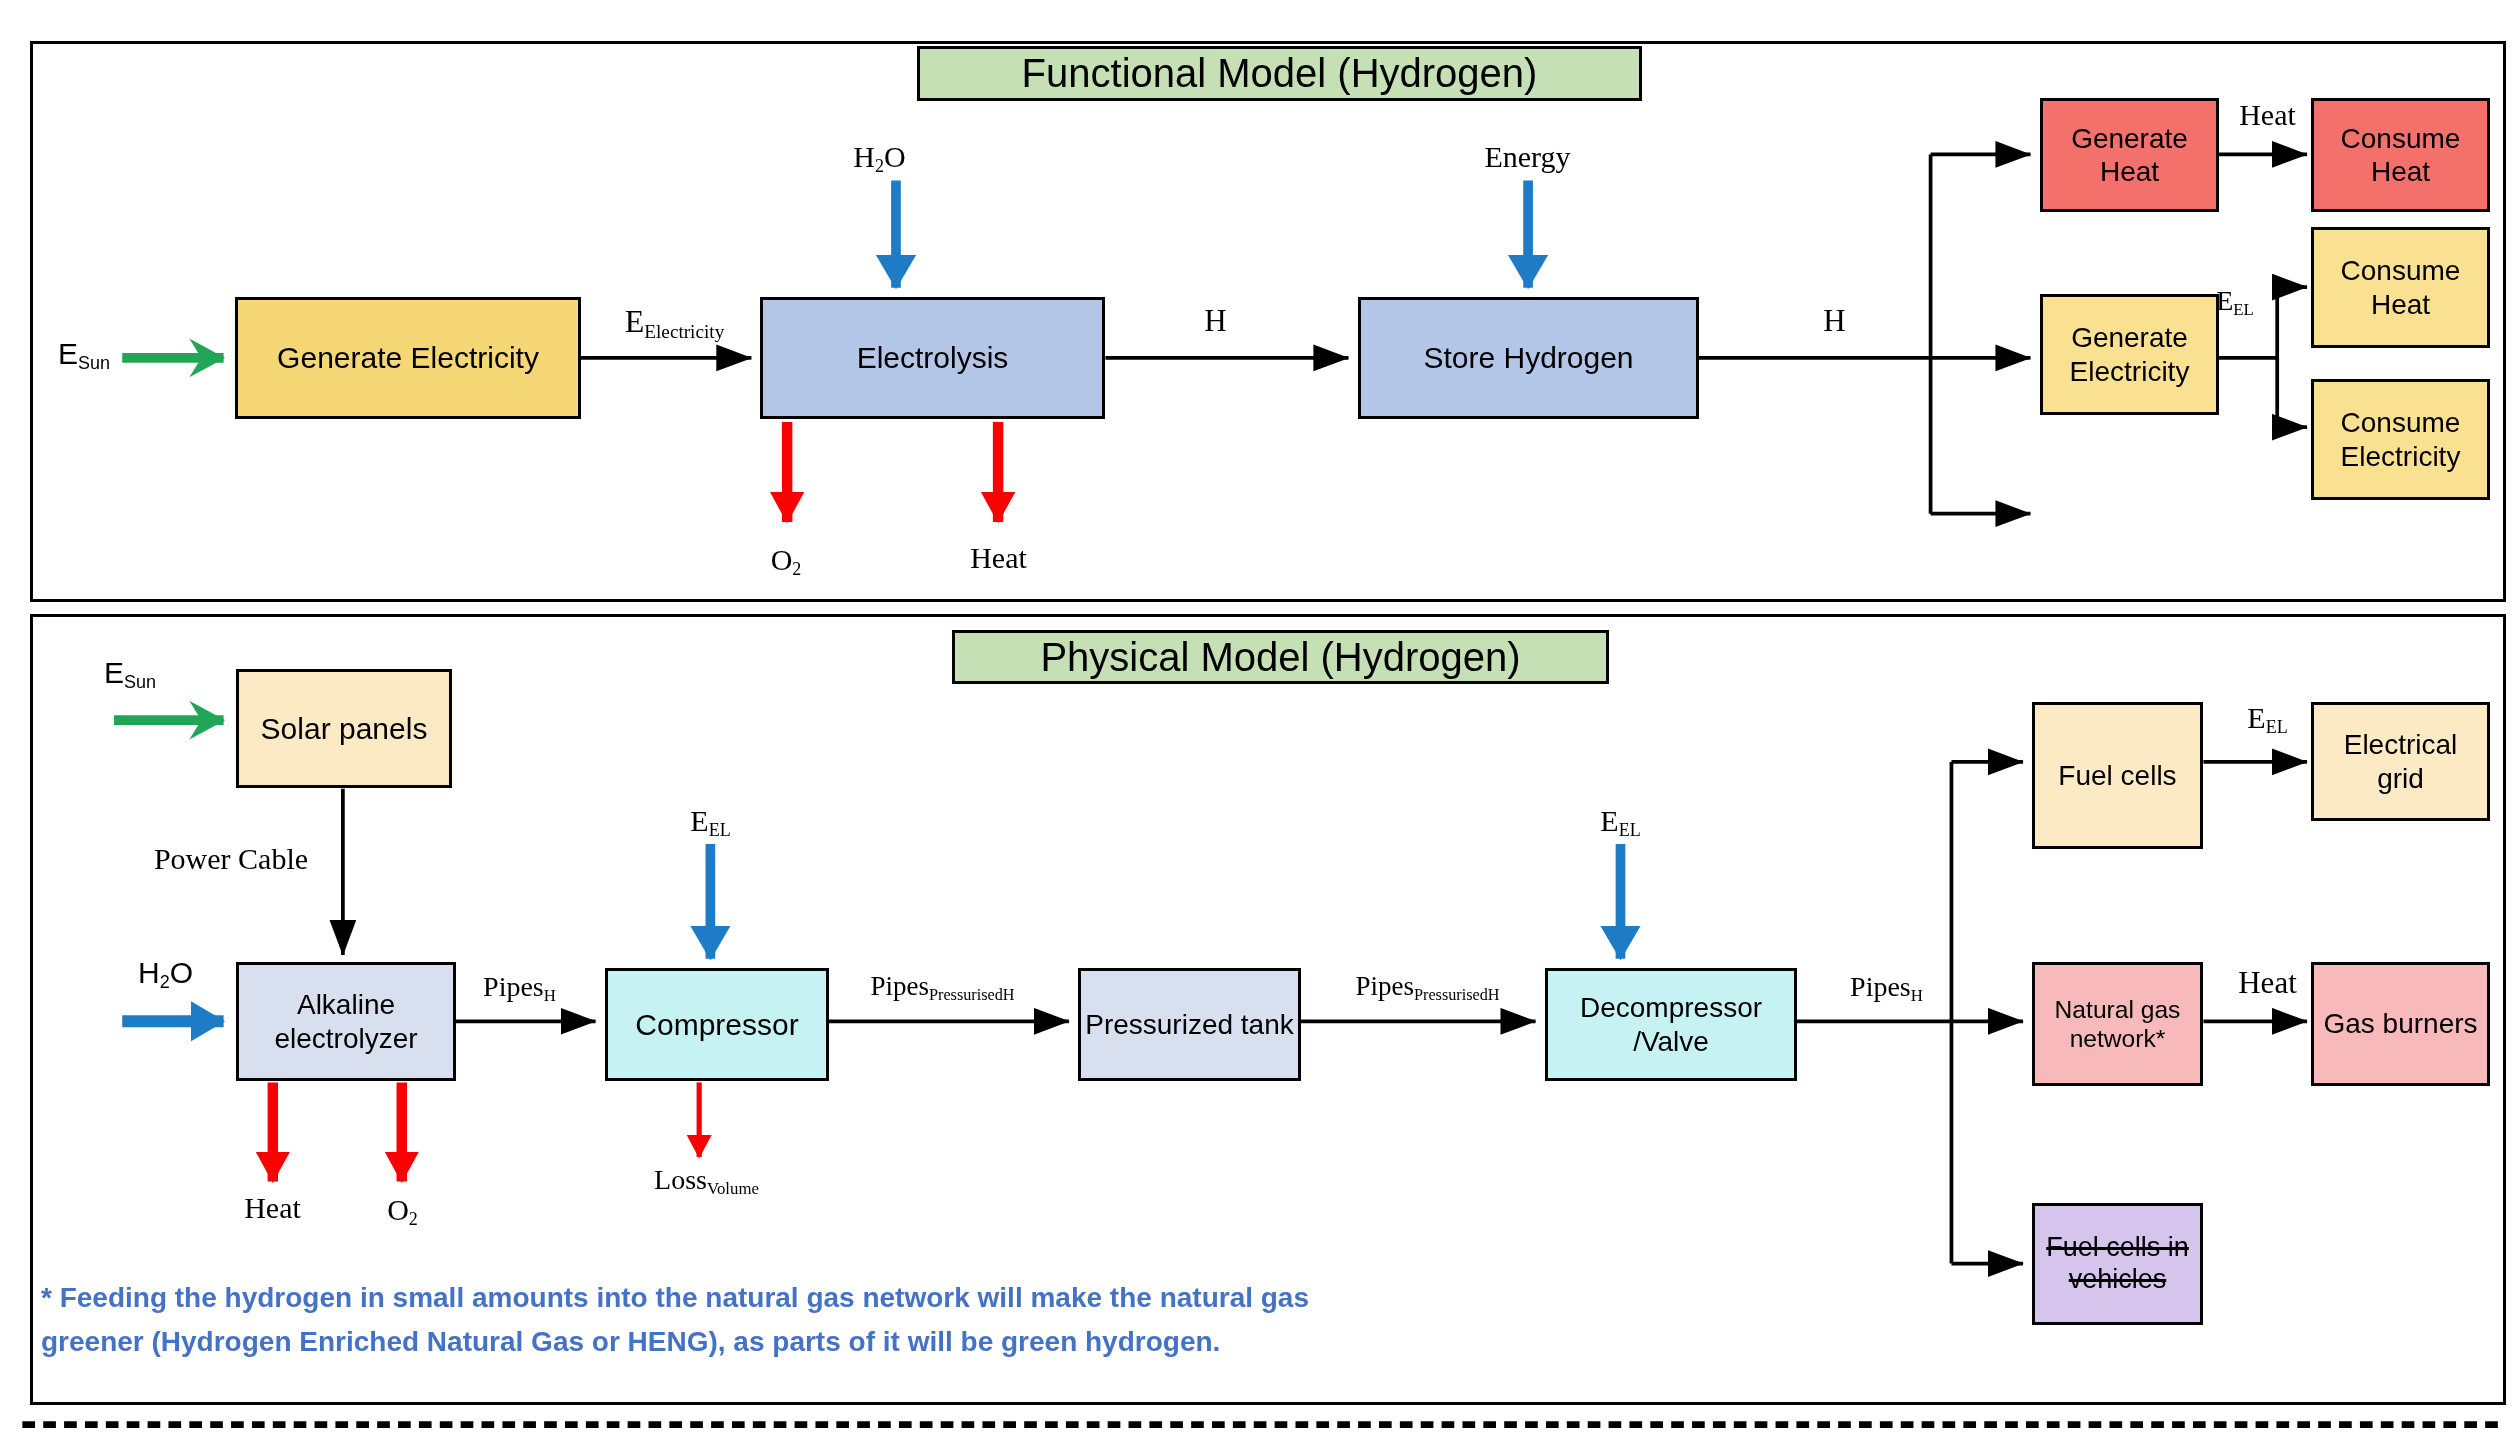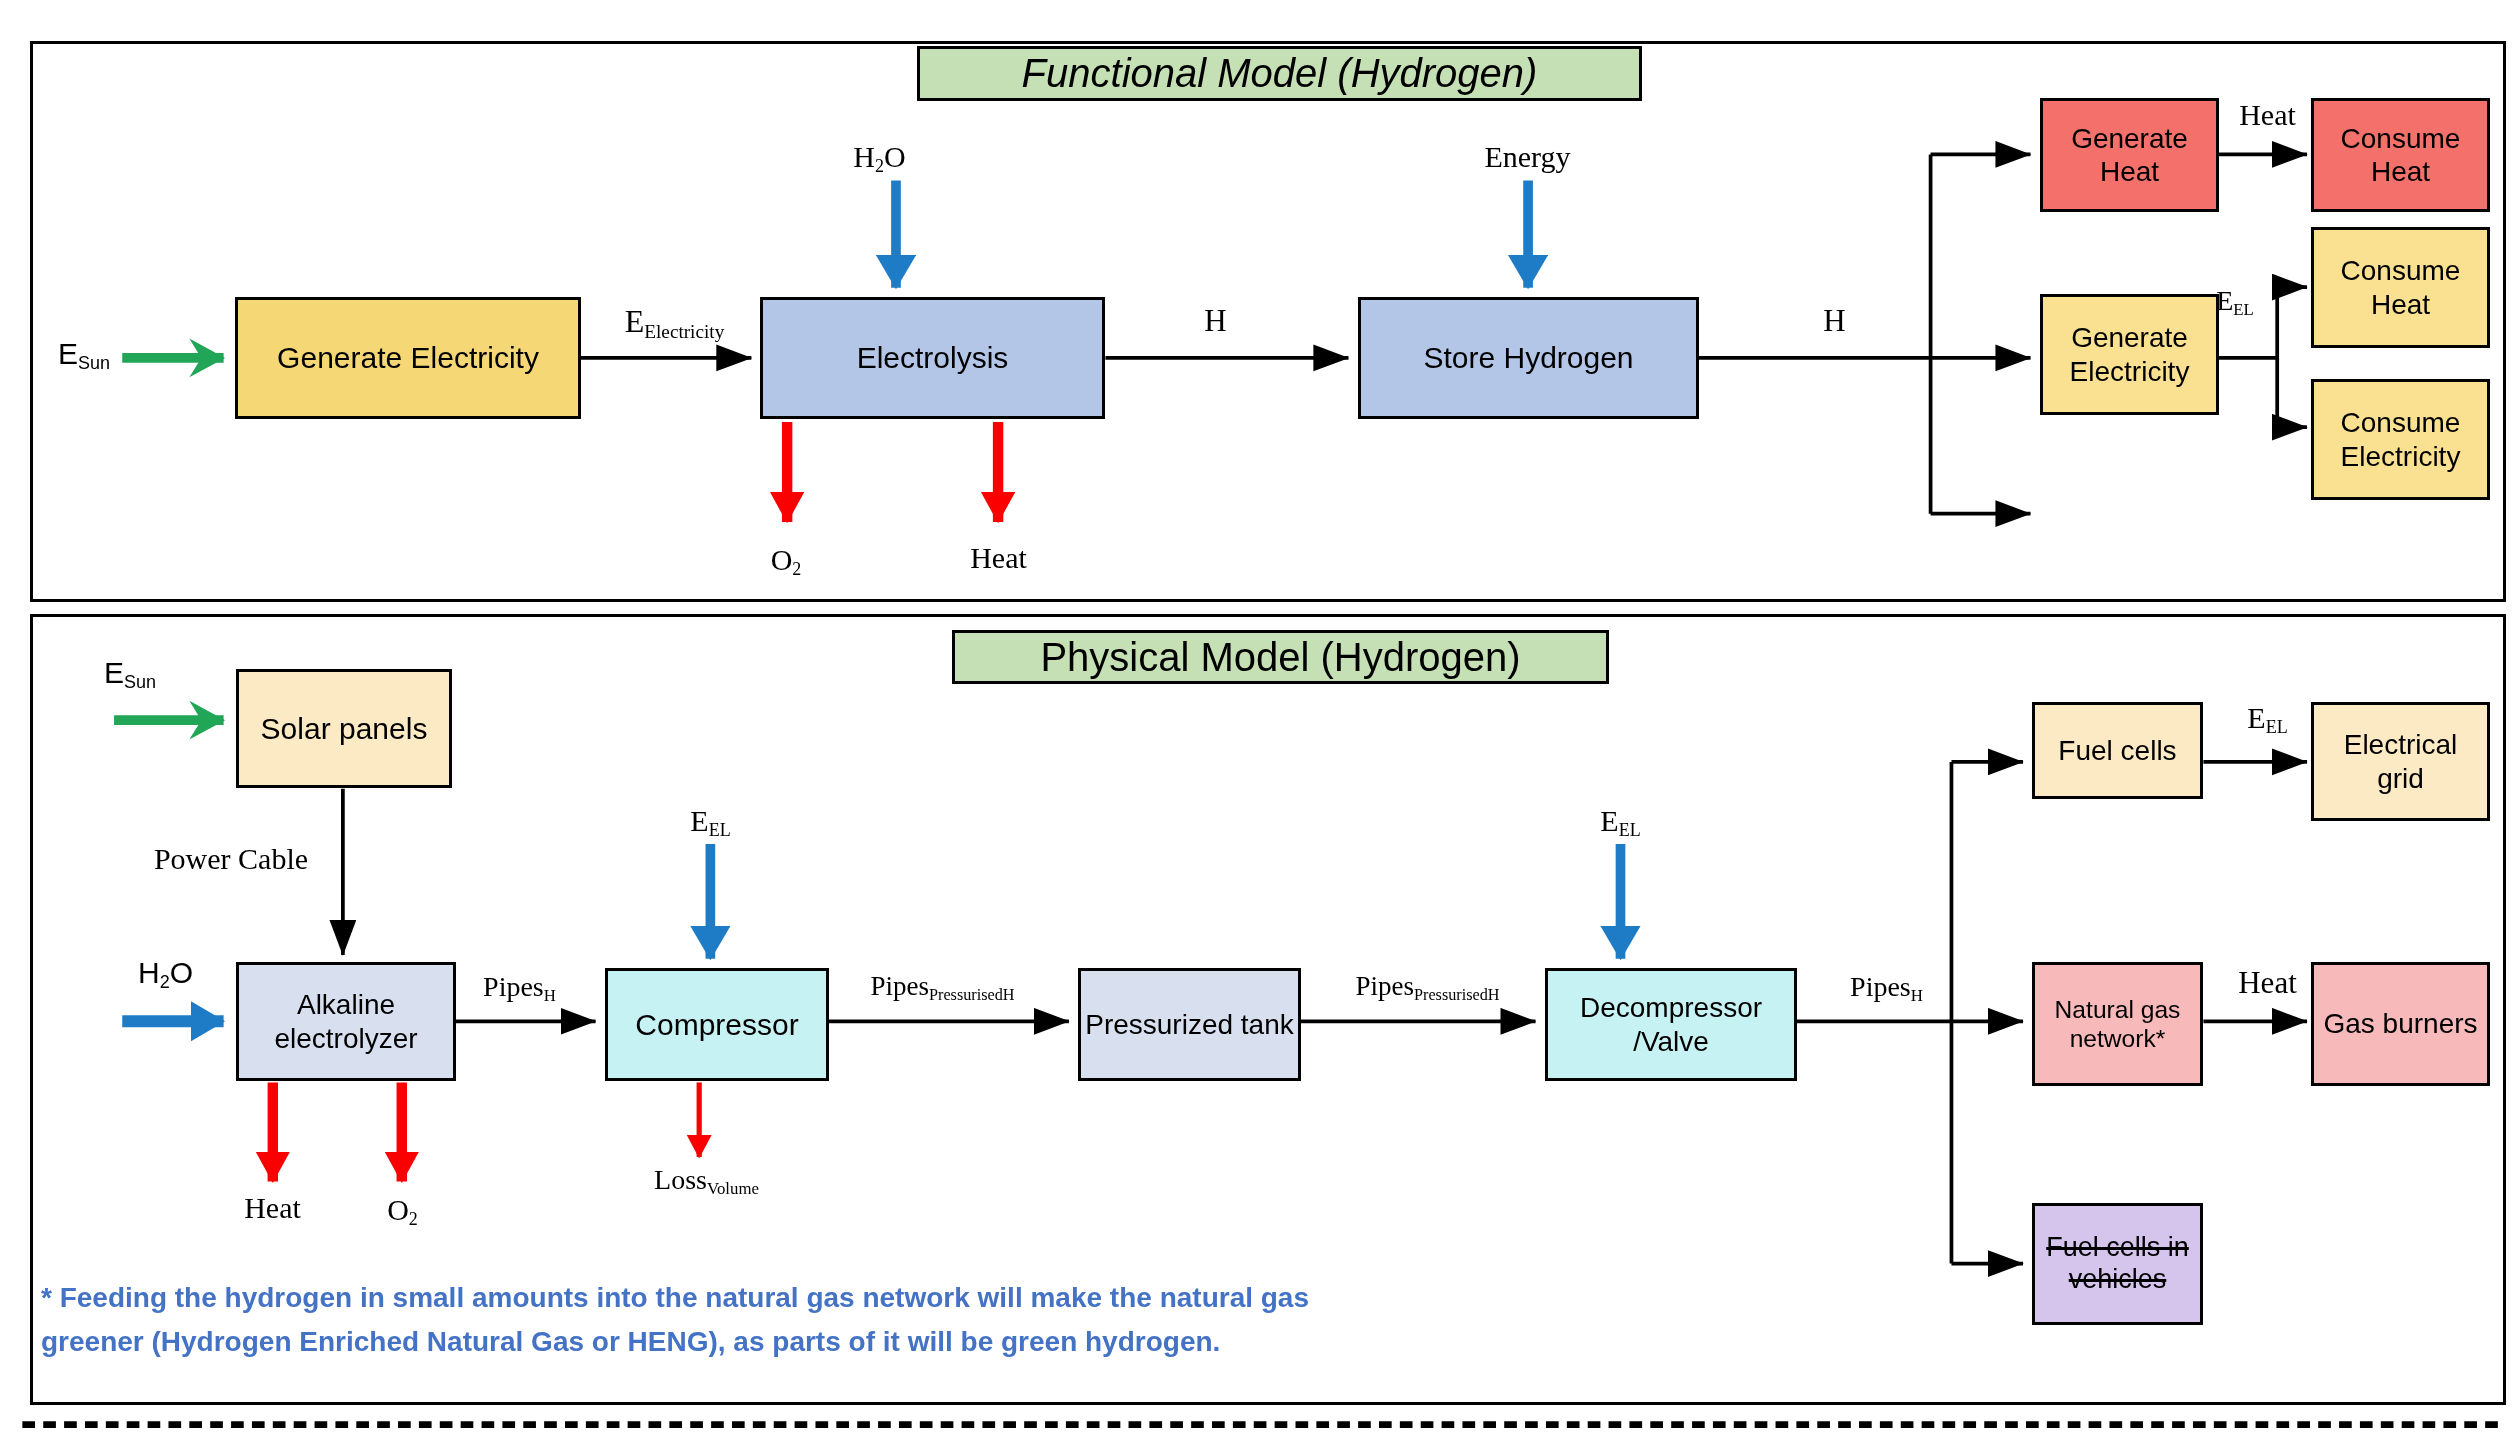--- a/index.html
+++ b/index.html
@@ -90,21 +90,21 @@
     <line x1="2618" y1="1022" x2="2714" y2="1022" style="stroke:var(--line_black);stroke-width:5" marker-end="url(#mkBlack)"></line>
     <line x1="2618" y1="1695" x2="2714" y2="1695" style="stroke:var(--line_black);stroke-width:5" marker-end="url(#mkBlack)"></line>
     <line x1="2956" y1="1022" x2="3095" y2="1022" style="stroke:var(--line_black);stroke-width:5" marker-end="url(#mkBlack)"></line>
     <line x1="2956" y1="1370" x2="3095" y2="1370" style="stroke:var(--line_black);stroke-width:5" marker-end="url(#mkBlack)"></line>
     <line x1="366" y1="1452" x2="366" y2="1585" style="stroke:var(--arrow_red);stroke-width:14" marker-end="url(#mkRed)"></line>
     <line x1="539" y1="1452" x2="539" y2="1585" style="stroke:var(--arrow_red);stroke-width:14" marker-end="url(#mkRed)"></line>
 
     <line x1="30" y1="1911" x2="3360" y2="1911" style="stroke:var(--line_black);stroke-width:9;stroke-dasharray:17 11"></line>
   </svg>
 
-  <div class="title" style="left:917px;top:46px;width:725px;height:55px;font-style:italic;">
+  <div class="title" style="left:917px;top:46px;width:725px;height:55px;">
     <span>Functional Model (Hydrogen)</span>
   </div>
 
   <div class="box bg-gold f40" style="left:235px;top:297px;width:346px;height:122px;">
     <span>Generate Electricity</span>
   </div>
   <div class="box bg-blue f40" style="left:760px;top:297px;width:345px;height:122px;">
     <span>Electrolysis</span>
   </div>
   <div class="box bg-blue f40" style="left:1358px;top:297px;width:341px;height:122px;">
@@ -169,21 +169,21 @@
   </div>
   <div class="box bg-cyan f40" style="left:605px;top:968px;width:224px;height:113px;">
     <span>Compressor</span>
   </div>
   <div class="box bg-peri" style="left:1078px;top:968px;width:223px;height:113px;">
     <span>Pressurized tank</span>
   </div>
   <div class="box bg-cyan" style="left:1545px;top:968px;width:252px;height:113px;">
     <span>Decompressor /Valve</span>
   </div>
-  <div class="box bg-cream" style="left:2032px;top:702px;width:171px;height:97px;">
+  <div class="box bg-cream" style="left:2032px;top:702px;width:171px;height:147px;">
     <span>Fuel cells</span>
   </div>
   <div class="box bg-cream" style="left:2311px;top:702px;width:179px;height:119px;">
     <span>Electrical grid</span>
   </div>
   <div class="box bg-pink f33" style="left:2032px;top:962px;width:171px;height:124px;">
     <span>Natural gas network*</span>
   </div>
   <div class="box bg-pink" style="left:2311px;top:962px;width:179px;height:124px;">
     <span>Gas burners</span>

